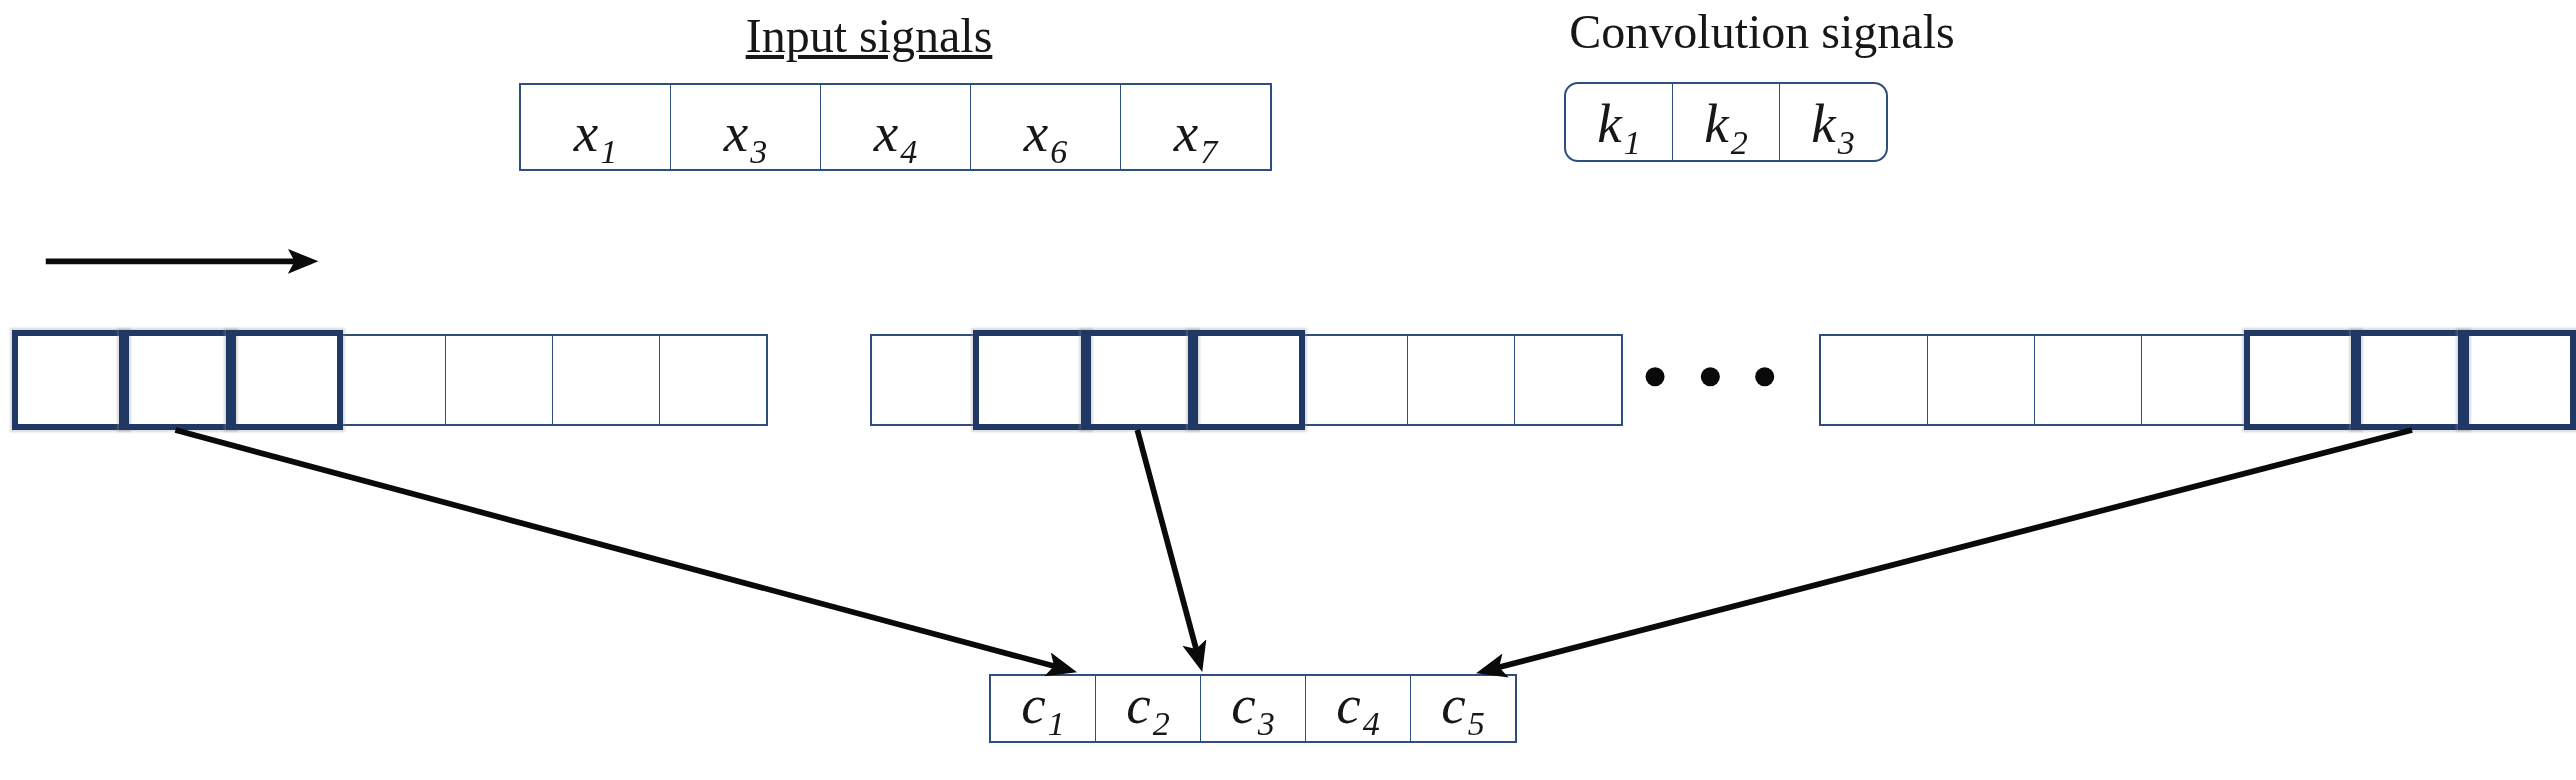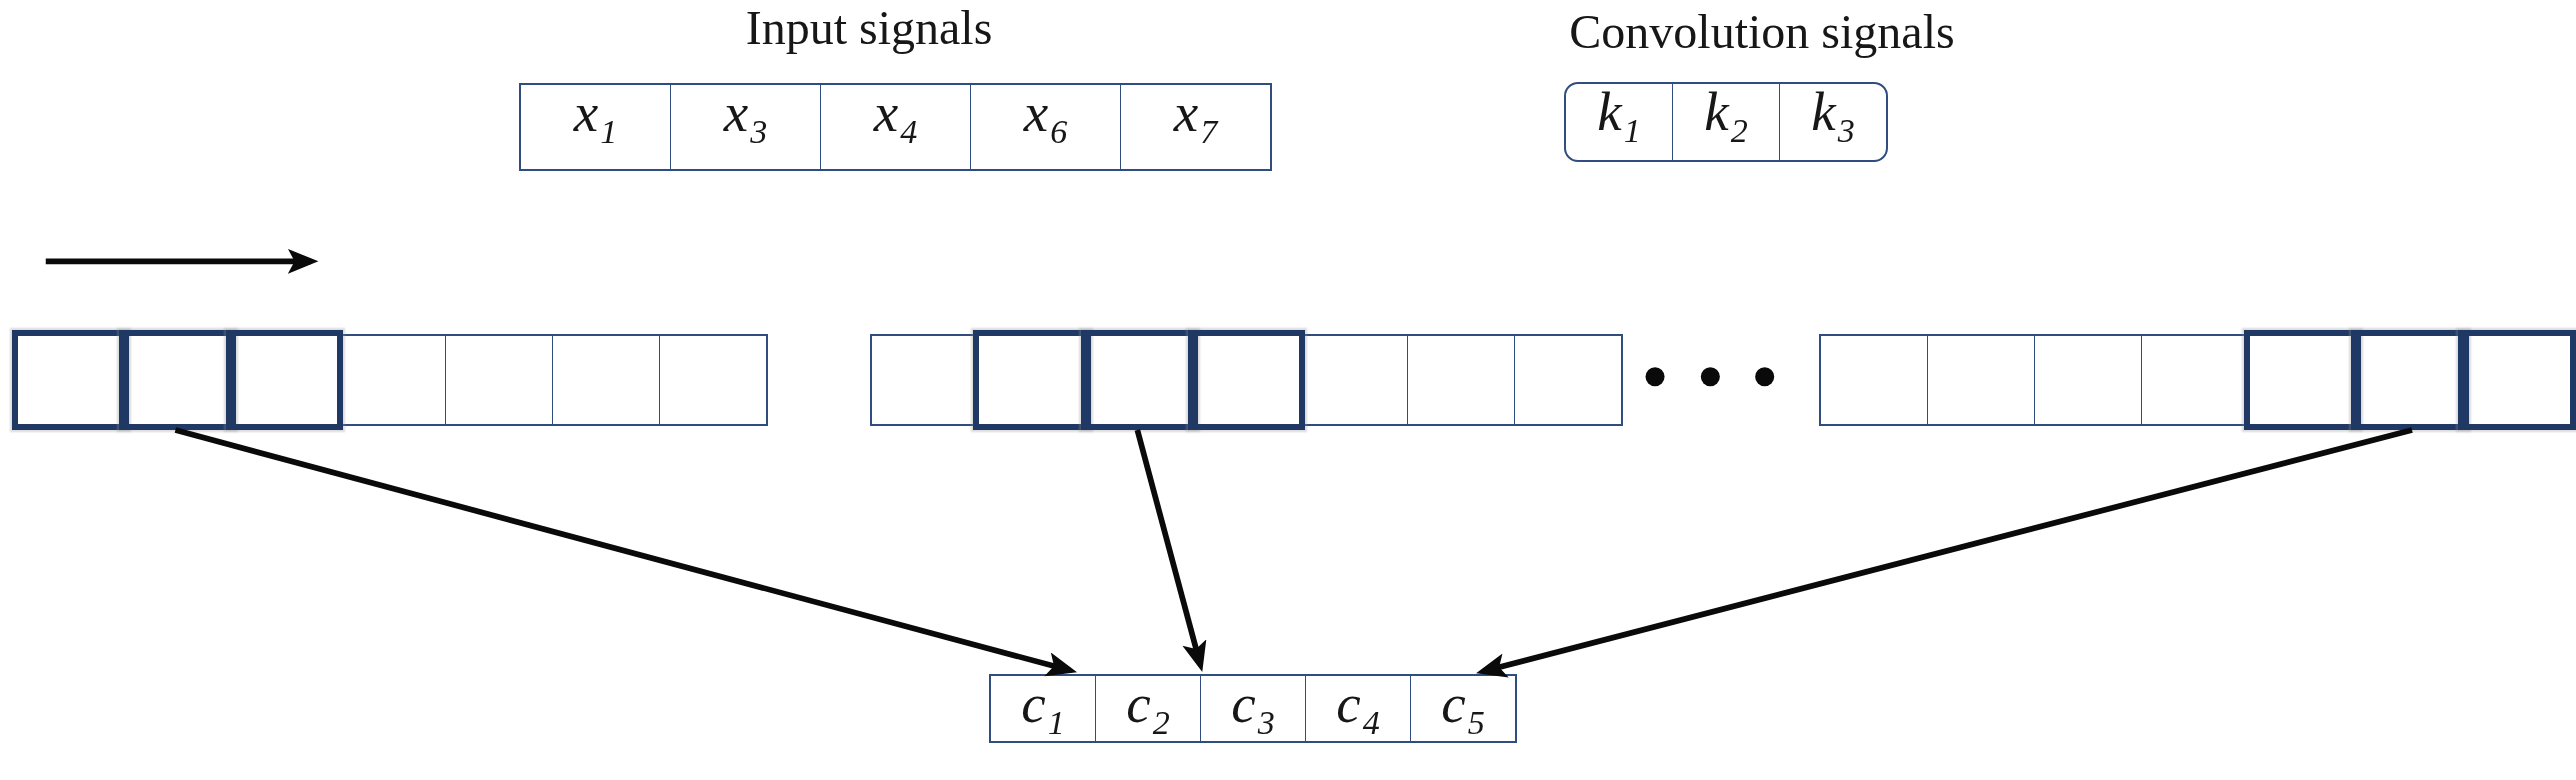--- a/index.html
+++ b/index.html
@@ -22,36 +22,36 @@
     overflow:hidden;
   }
   .title{
     position:absolute;
     transform:translateX(-50%);
     font-size:48px;
     line-height:1.1;
     color:var(--text);
     white-space:nowrap;
   }
-  #input-title{left:869px;top:2px;}
+  #input-title{left:869px;top:10px;text-decoration:underline;}
   #kernel-title{left:1762px;top:5.7px;}
 
   .row{
     position:absolute;
     display:flex;
     border:2.9px solid var(--cell-border);
     background:var(--background);
     box-sizing:border-box;
   }
   .cell{
     flex:1 1 0;
     position:relative;
     border-left:1.9px solid var(--cell-border);
     display:flex;
-    align-items:flex-start;
+    align-items:flex-end;
     justify-content:center;
   }
   .cell:first-child{border-left:none;}
   .cell.hl::after{
     content:"";
     position:absolute;
     inset:-5.7px;
     border:6.7px solid var(--window-border);
     box-shadow:0 0 1.9px 1.9px rgba(150,150,150,0.35);
     pointer-events:none;

